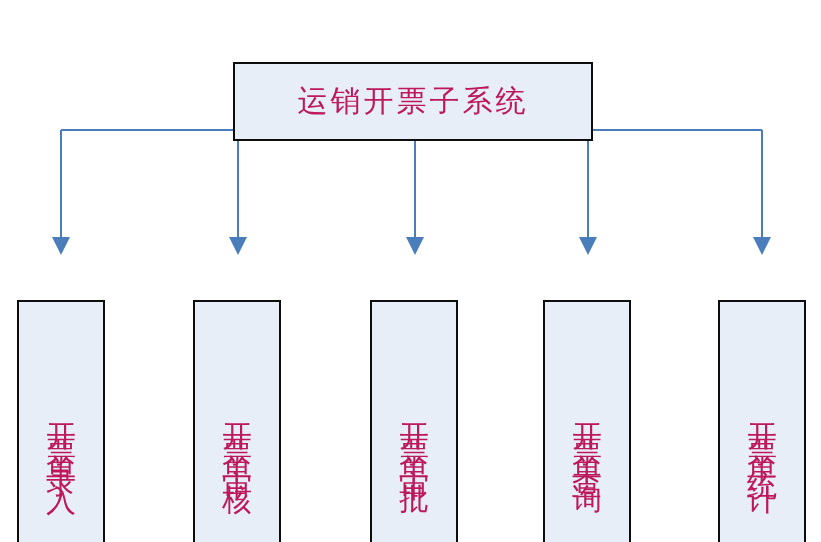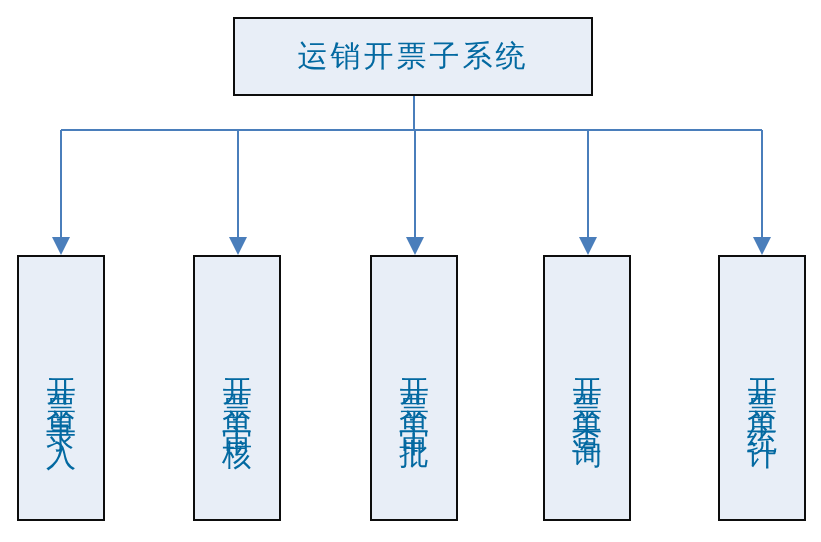--- a/index.html
+++ b/index.html
@@ -29,24 +29,25 @@
   }
   .arrowhead {
     fill: #4a7ebb;
     stroke: none;
   }
   .node-box {
     position: absolute;
     box-sizing: border-box;
     background: #e8eef7;
     border: 2px solid #0d0d0d;
-    color: #0369a1;
+    color: #be185d;
     display: flex;
     align-items: center;
     justify-content: center;
+    margin-top: 45px;
   }
   .root-box {
     left: 233px;
     top: 17px;
     width: 360px;
     height: 79px;
     font-size: 30px;
     letter-spacing: 3px;
   }
   .leaf-box {

